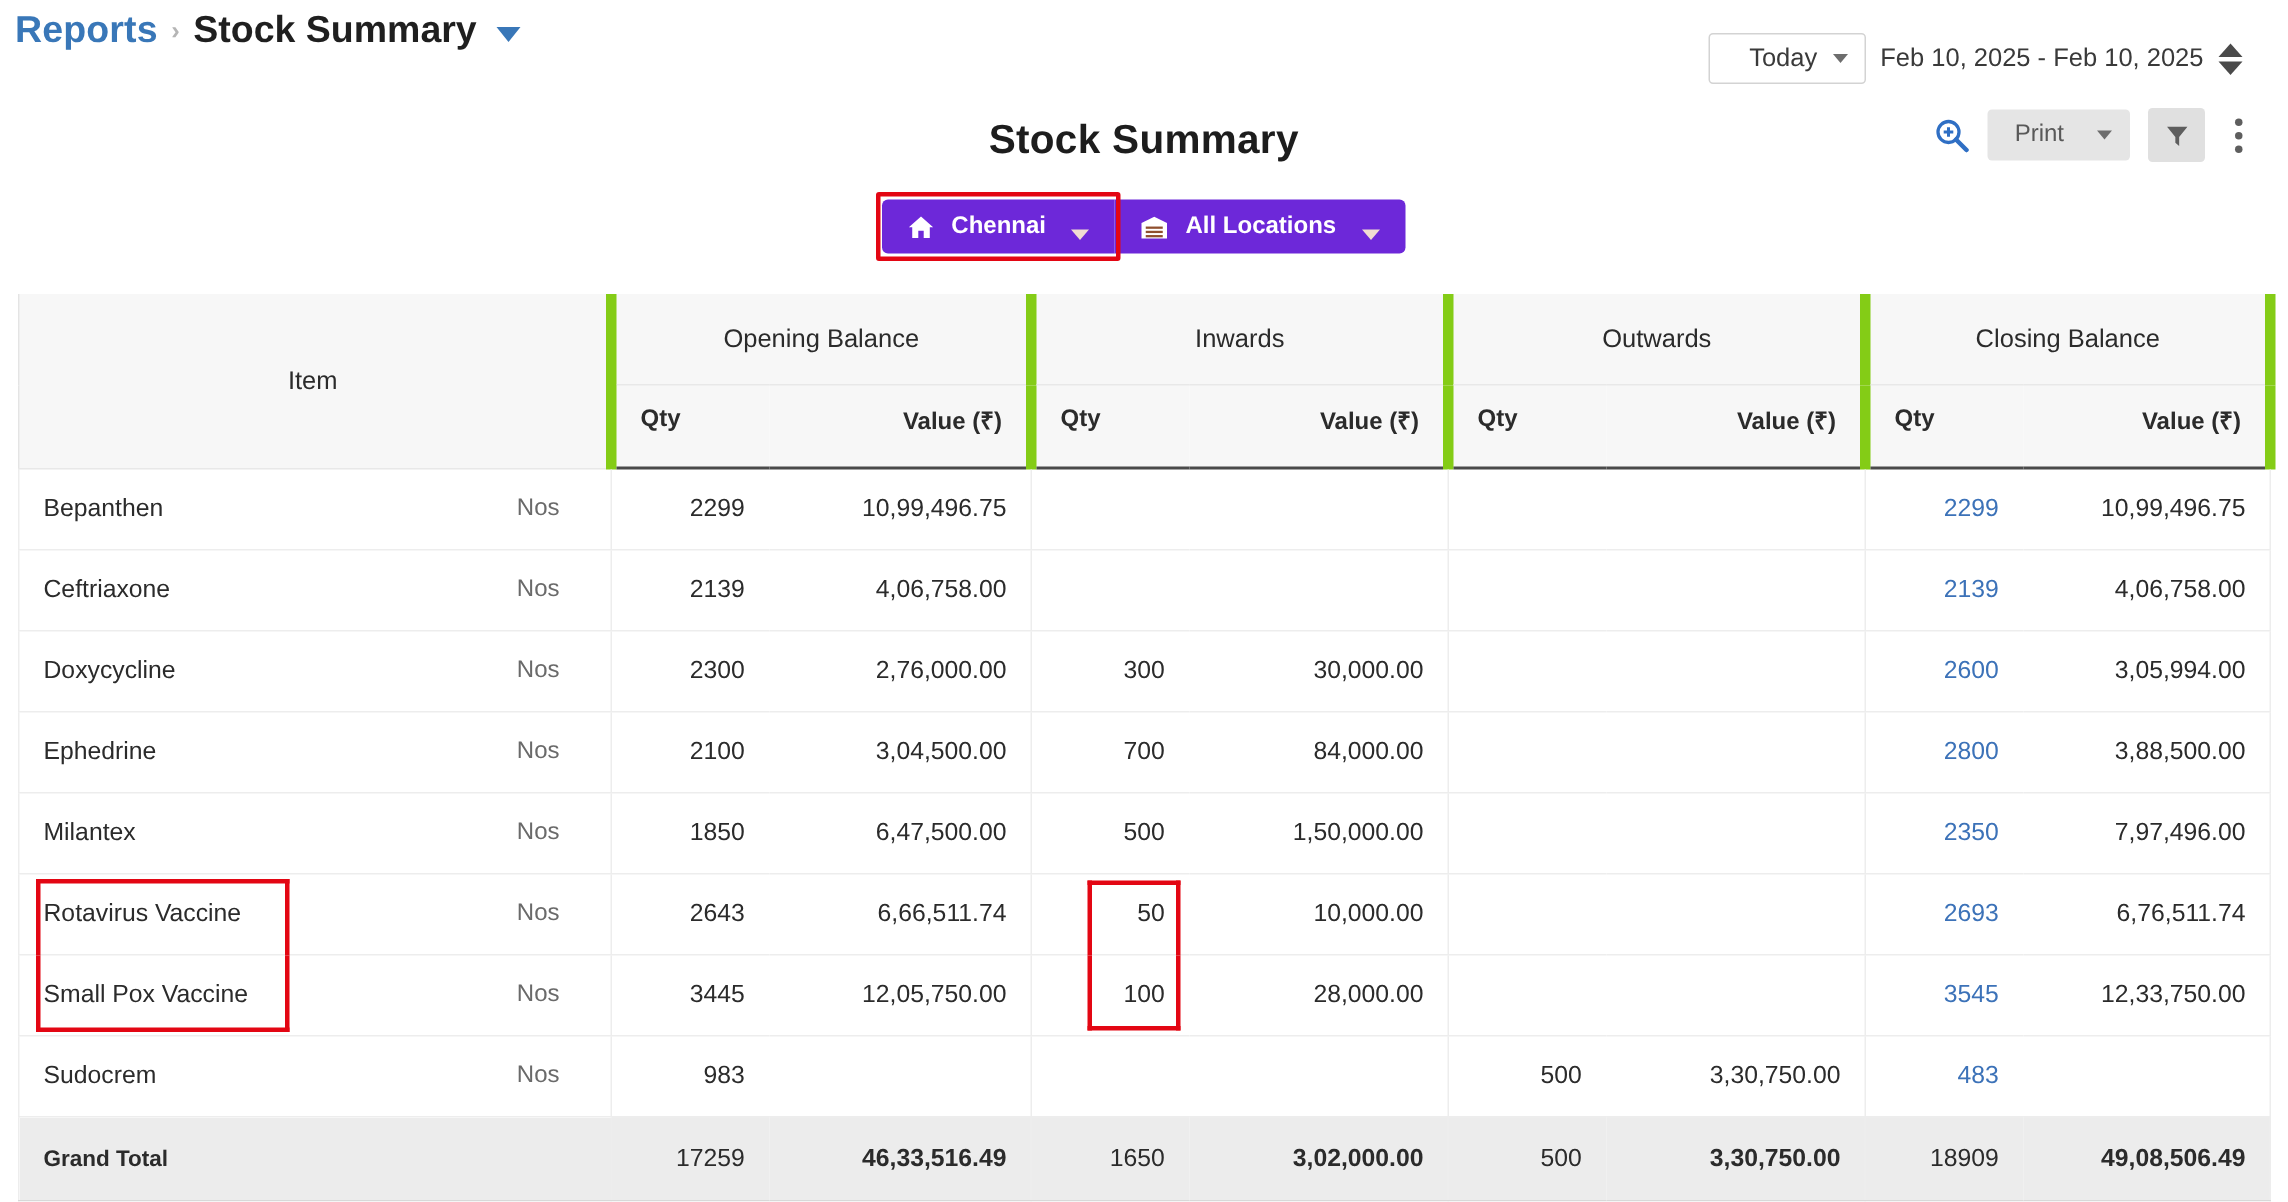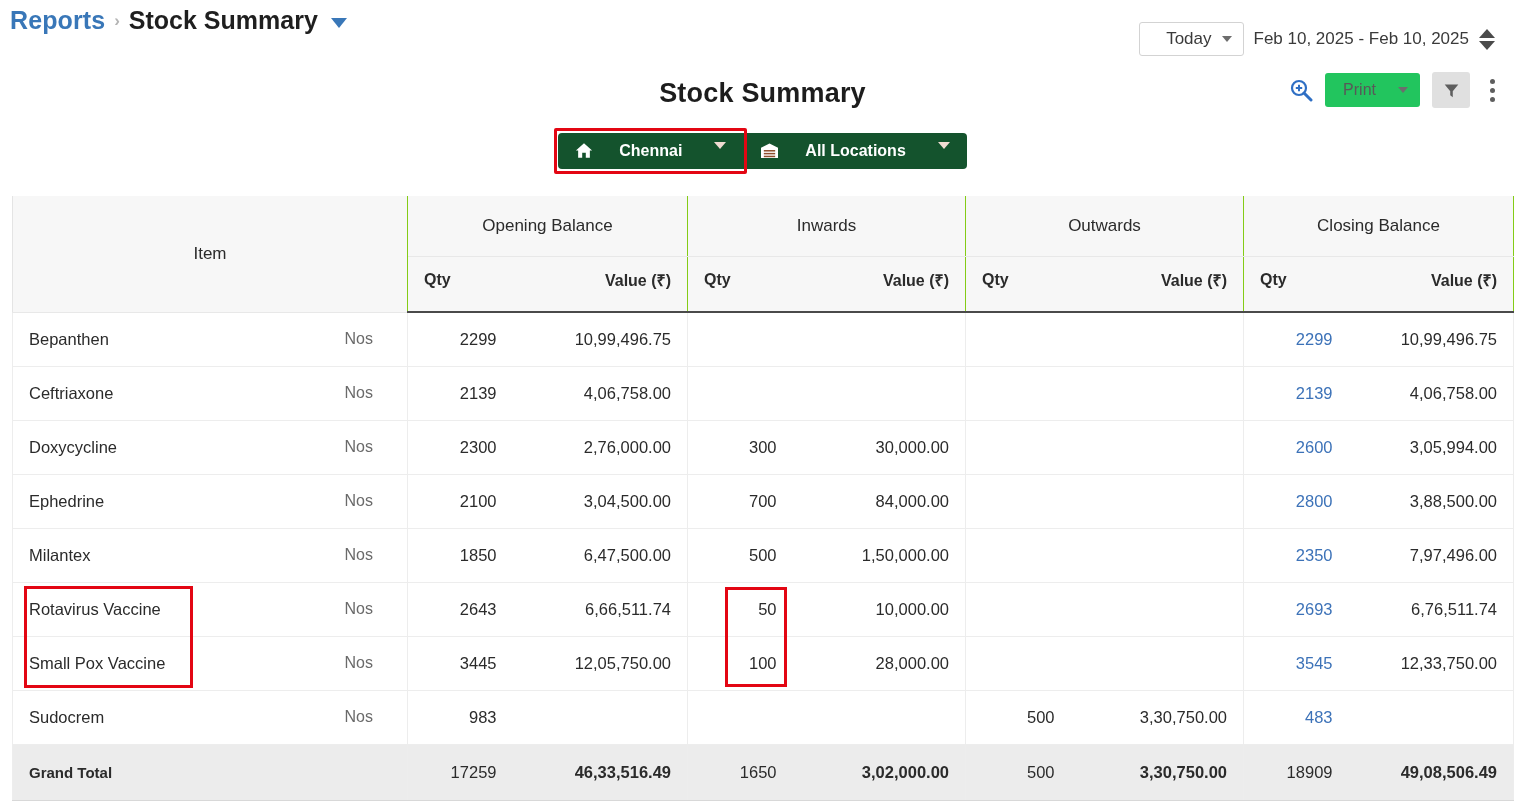--- a/index.html
+++ b/index.html
@@ -61,21 +61,21 @@
     border-top: 9px solid #4a4a4a;
   }
 
   .toolbar {
     position: absolute; right: 22px; top: 72px;
     display: flex; align-items: center; gap: 12px;
   }
   .tb-icon { cursor: pointer; display: flex; align-items: center; justify-content: center; }
   .print-btn {
     display: flex; align-items: center; gap: 22px;
-    background: #22c55e; border-radius: 3px;
+    background: #e5e5e5; border-radius: 3px;
     padding: 8px 12px 8px 18px; font-size: 16px; color: #585858; cursor: pointer;
   }
   .filter-btn {
     background: #e0e0e0; border-radius: 3px;
     width: 38px; height: 36px; display: flex; align-items: center; justify-content: center;
     cursor: pointer;
   }
   .dots { display: flex; flex-direction: column; gap: 4px; padding: 4px 8px; cursor: pointer; }
   .dots i { display: block; width: 5px; height: 5px; border-radius: 50%; background: #5e5e5e; }
 
@@ -84,22 +84,22 @@
     position: absolute; top: 78px; left: 0; right: 0; text-align: center;
   }
   .report-title { font-size: 27px; font-weight: 700; color: #1d1d1d; letter-spacing: .2px; }
   .report-date { font-size: 15px; color: #4a4a4a; margin-top: 6px; }
 
   .loc-row {
     position: absolute; top: 133px; left: 0; right: 0;
     display: flex; justify-content: center; align-items: center; gap: 0;
   }
   .loc-btn {
-    display: flex; align-items: flex-start; gap: 26px;
-    background: #14532d; color: #fff;
+    display: flex; align-items: flex-end; gap: 11px;
+    background: #6d28d9; color: #fff;
     font-size: 16px; font-weight: 700;
     padding: 9px 17px; cursor: pointer;
     white-space: nowrap;
   }
   .loc-btn.first { border-radius: 4px 0 0 4px; }
   .loc-btn.second { border-radius: 0 4px 4px 0; }
   .loc-caret {
     width: 0; height: 0; margin-left: 6px;
     border-left: 6px solid transparent; border-right: 6px solid transparent;
     border-top: 7px solid #f0dcd2;
@@ -109,21 +109,21 @@
     position: absolute; pointer-events: none;
     border: 3px solid #e30613; border-radius: 2px;
   }
   .annot-loc { left: -4px; top: -5px; right: -4px; bottom: -5px; }
 
   
   .tbl-wrap { position: absolute; top: 196px; left: 12px; width: 1501px; }
   table { border-collapse: collapse; width: 1501px; table-layout: fixed; }
   thead th {
     background: #f7f7f7; font-weight: 400; color: #2b2b2b;
-    border-left: 1px solid #e4e4e4; border-right: 1px solid #84cc16;
+    border-left: 1px solid #e4e4e4; border-right: 7px solid #84cc16;
   }
   thead tr.grp th { font-size: 17px; padding: 20px 0; border-bottom: 1px solid #e8e8e8; }
   thead tr.sub th { font-size: 16px; font-weight: 700; padding: 12px 16px 20px; }
   thead th.item-col {
     font-size: 17px; vertical-align: middle; text-align: center;
     border-left: 1px solid #e4e4e4; border-bottom: none;
   }
   thead tr.sub th { border-bottom: 2px solid #4a4a4a; }
   thead th.item-col { border-bottom: 2px solid #4a4a4a; }
 

